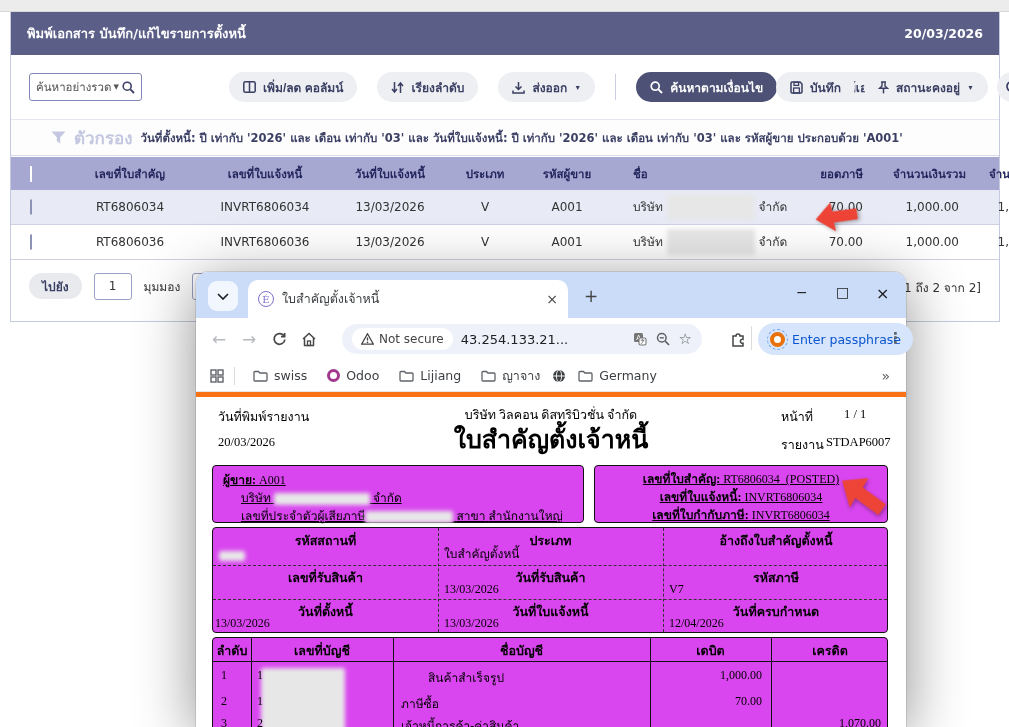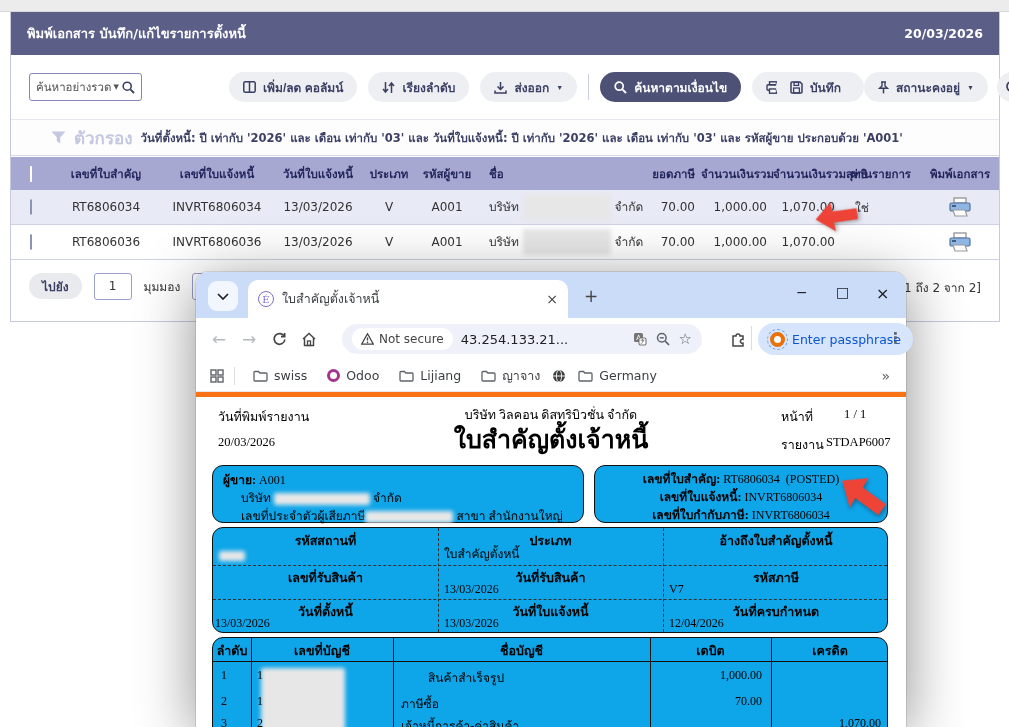--- a/index.html
+++ b/index.html
@@ -26,21 +26,21 @@
   .pill.round { width:30px; padding:0; justify-content:center; }
   .caret { font-size:7px; line-height:1; }
   .tb-sep { width:1px; height:26px; background:#c9cdde; }
 
   
   .filterrow { left:0; top:107px; width:988px; height:37px; border-top:1px solid #e4e7f0; border-bottom:1px solid #d7dbe8; display:flex; align-items:center; padding-left:40px; gap:8px; background:#fdfdfe; }
   .filterlabel { color:#c3c7e0; font-size:17px; font-weight:bold; }
   .filtertext { color:#3a3f63; font-size:11.5px; font-weight:bold; }
 
   
-  .tgrid { display:grid; grid-template-columns:40px 110px 112px 90px 52px 64px 172px 50px 72px 68px 80px 1fr; align-items:center; }
+  .tgrid { display:grid; grid-template-columns:40px 110px 112px 90px 52px 64px 172px 50px 72px 68px 80px 1fr; align-items:center;gap:24px; }
   .thead { left:0; top:145px; width:988px; height:33px; background:#a6a8d2; color:#23265c; font-size:11.5px; font-weight:bold; }
   .trow { width:988px; height:35px; font-size:12px; color:#333; border-bottom:1px solid #cdd1e2; background:#fff; }
   .trow.hl { background:#e8eaf6; }
   .row1 { left:0; top:178px; } .row2 { left:0; top:213px; }
   .cc { text-align:center; white-space:nowrap; }
   .cr { text-align:right; padding-right:6px; white-space:nowrap; }
   .cl { text-align:left; padding-left:10px; white-space:nowrap; }
   .cbx { width:13px; height:13px; border:1.5px solid #8d93b4; border-radius:2px; background:#fff; margin:0 auto; }
   .blur { display:inline-block; background:#e7e7e7; border-radius:2px; filter:blur(2px); vertical-align:middle; }
 
@@ -77,21 +77,21 @@
   .bmitem { display:flex; align-items:center; gap:6px; font-size:12.5px; color:#3b3f43; padding:0 8px; white-space:nowrap; }
   .bmsep { width:1px; height:18px; background:#dadce0; margin:0 6px; }
   .ring { width:13px; height:13px; border-radius:50%; border:3px solid #a2368e; }
   .ring.teal { border-color:#35b5ac; border-width:2.5px; }
   .bmmore { margin-left:auto; margin-right:16px; color:#5f6368; font-size:14px; }
 
   
   .doc { position:absolute; left:0; top:120px; width:710px; height:335px; background:#fff; border-top:5px solid #f97316; font-family:"Liberation Serif", "DejaVu Serif", serif; color:#000; overflow:hidden; }
   .dhead-l1 { font-size:12.5px; }
   .doctitle { font-size:25px; font-weight:bold; }
-  .rbox { position:absolute; border:1.5px solid #111; border-radius:11px; background:#0ea5e9; }
+  .rbox { position:absolute; border:1.5px solid #111; border-radius:4px; background:#d946ef;text-decoration:underline; }
   .vline { font-size:12px; line-height:18px; white-space:nowrap; }
   .reflabel { font-weight:bold; }
   .gridcell { position:absolute; font-size:12px; }
   .gl { font-weight:bold; font-size:12.5px; text-align:center; display:block; padding-top:3px; }
   .gv { position:absolute; left:6px; bottom:2px; font-size:12px; white-space:nowrap; }
   .dashv { position:absolute; top:0; bottom:0; width:0; border-left:1.5px dashed #333; }
   .dashh { position:absolute; left:0; right:0; height:0; border-top:1.5px dashed #333; }
   .solv { position:absolute; top:0; bottom:0; width:0; border-left:1.5px solid #111; }
   .ath { font-weight:bold; font-size:12.5px; text-align:center; position:absolute; top:3px; }
   .atv { position:absolute; font-size:12px; white-space:nowrap; }
@@ -116,21 +116,21 @@
       <div class="searchbox">
         <span class="grow">ค้นหาอย่างรวดเร็</span>
         <span class="caret">▼</span>
         <span>
           <svg width="13" height="13" viewBox="0 0 13 13">
               <circle cx="5.2" cy="5.2" r="4" fill="none" stroke="#3a3f63" stroke-width="1.6"></circle>
               <line x1="8.4" y1="8.4" x2="12" y2="12" stroke="#3a3f63" stroke-width="1.8"></line>
             </svg>
         </span>
       </div>
-      <div class="abs" style="left:218px; top:17px; display:flex; gap:11px; align-items:center;">
+      <div class="abs" style="left:218px; top:17px; display:flex; gap:20px; align-items:center;">
         <button class="pill" style="border:none;cursor:pointer;">
           <span>
               <svg width="13" height="12" viewBox="0 0 13 12">
                 <rect x="0.8" y="0.8" width="11.4" height="10.4" rx="1.5" fill="none" stroke="#3a3f63" stroke-width="1.5"></rect>
                 <line x1="6.5" y1="1" x2="6.5" y2="11" stroke="#3a3f63" stroke-width="1.5"></line>
               </svg>
             </span>
           <span>เพิ่ม/ลด คอลัมน์</span>
         </button>
         <button class="pill" style="border:none;cursor:pointer;">

